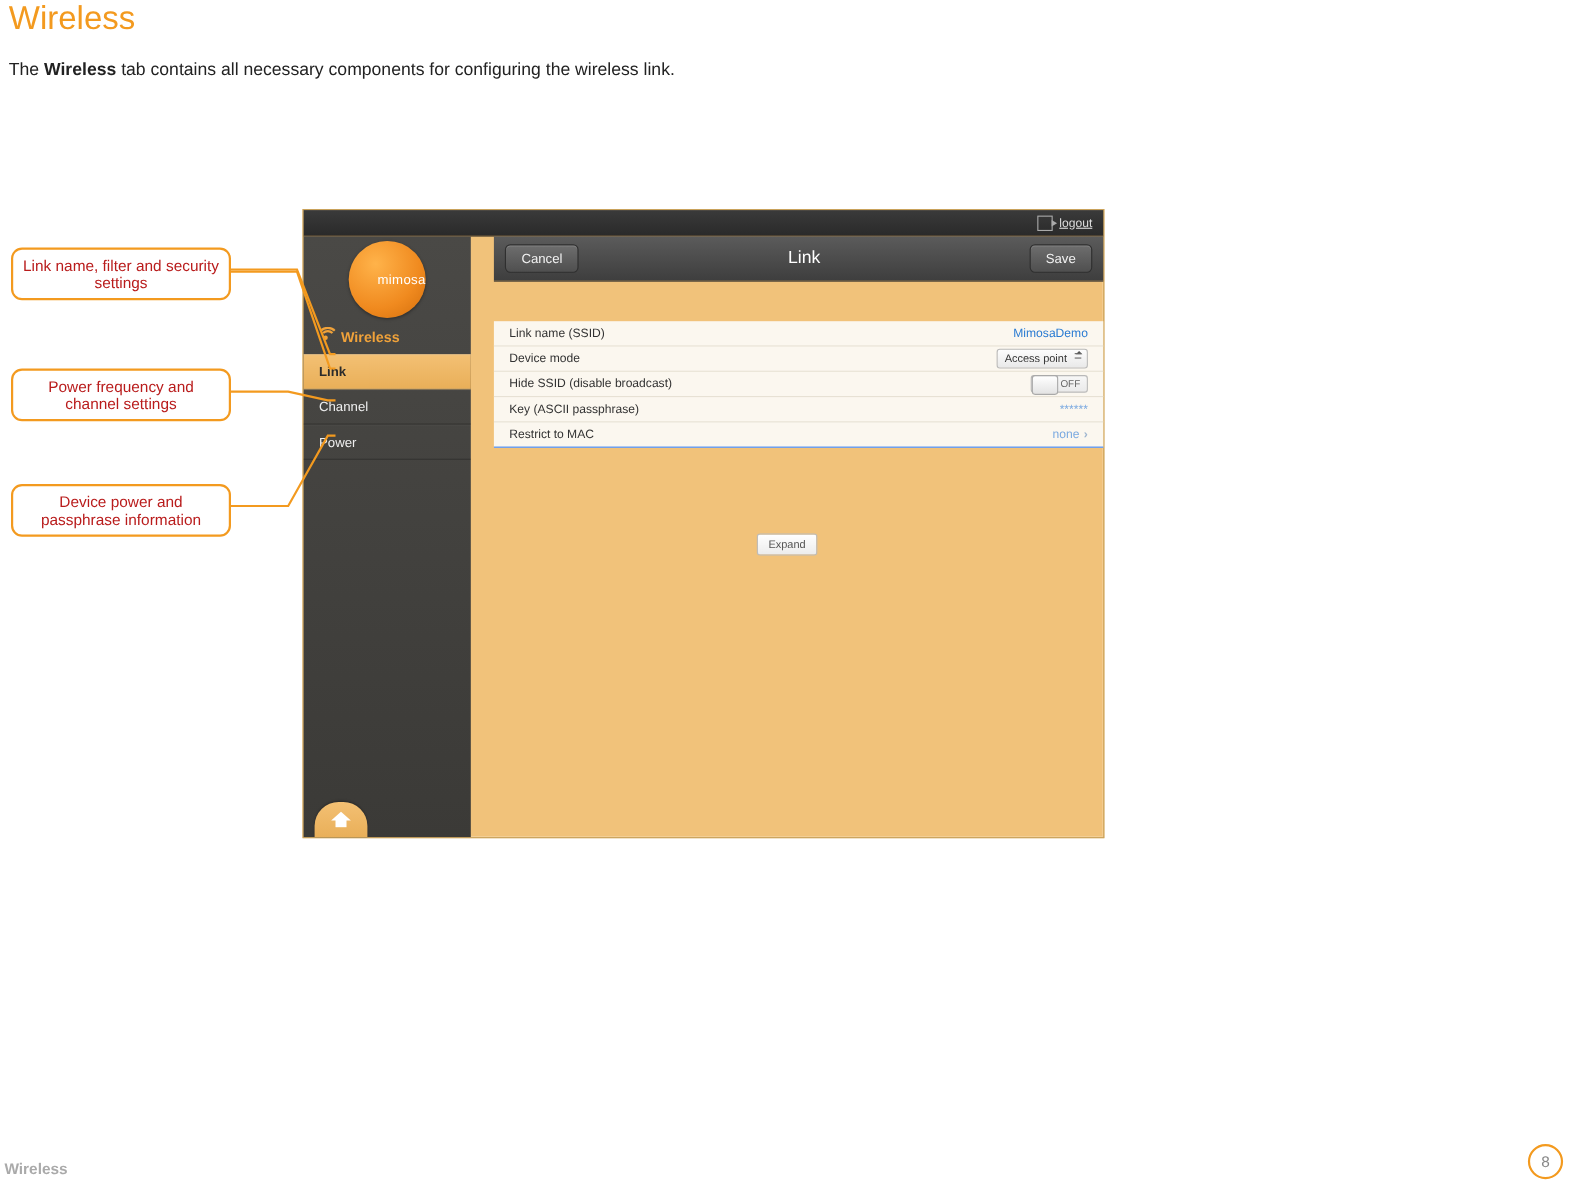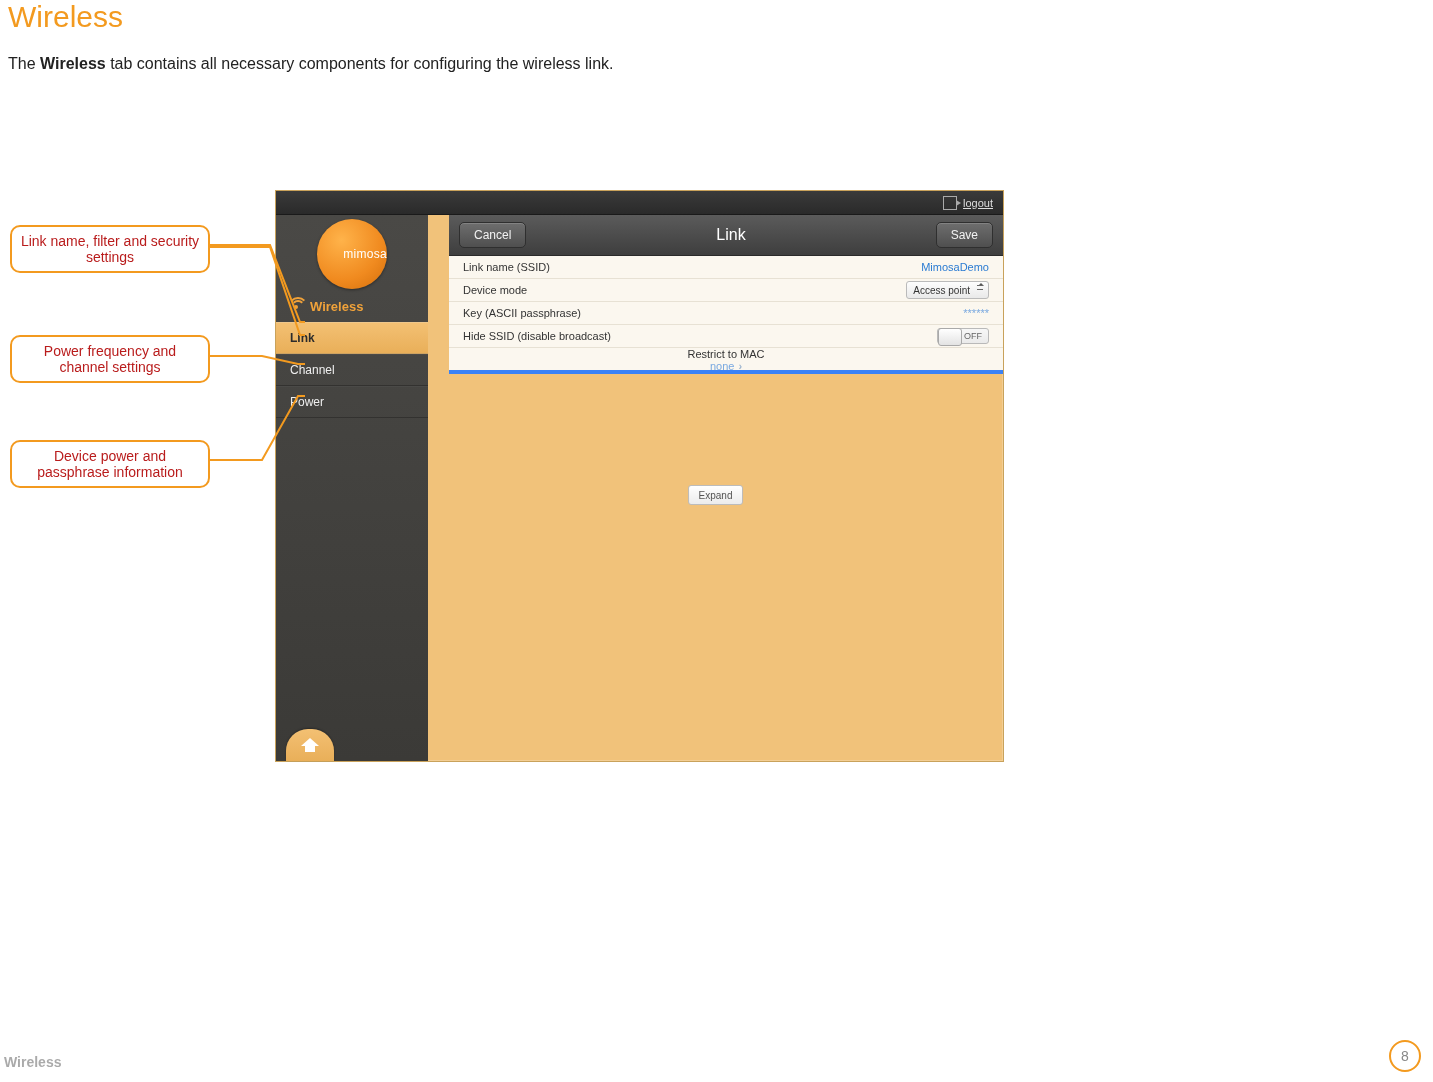--- a/index.html
+++ b/index.html
@@ -233,33 +233,34 @@
     align-items: center;
     cursor: pointer;
     box-shadow: inset 0 1px 0 rgba(255,255,255,0.15);
   }
   .hdr-title {
     font-size: 16px;
     color: #fff;
   }
   .settings-list {
     background: #fbf7ef;
-    border-bottom: 4px solid #3b82f6;
+    border-bottom: 1px solid #3b82f6;
+    margin-top: 36px;
   }
   .settings-row {
     display: flex;
     align-items: center;
     justify-content: space-between;
     height: 22px;
     padding: 0 14px;
     border-bottom: 1px solid #e7e1d4;
     font-size: 11px;
     color: #333;
   }
-  .settings-row:last-child { border-bottom: none; flex-direction: column; }
+  .settings-row:last-child { border-bottom: none; }
   .row-label { color: #333; }
   .row-value { color: #333; }
   .row-value.link-val {
     color: #2a7bd2;
     cursor: pointer;
   }
   .row-value.link-val.dim { color: #7aa9e0; }
   .select-like {
     height: 16px;
     font-size: 10px;
@@ -430,31 +431,31 @@
       <div class="settings-list">
         <div class="settings-row">
           <span class="row-label">Link name (SSID)</span>
           <span class="row-value link-val">MimosaDemo</span>
         </div>
         <div class="settings-row">
           <span class="row-label">Device mode</span>
           <span class="select-like">Access point</span>
         </div>
         <div class="settings-row">
-          <span class="row-label">Key (ASCII passphrase)</span>
-          <span class="row-value link-val dim">******</span>
-        </div>
-        <div class="settings-row">
           <span class="row-label">Hide SSID (disable broadcast)</span>
           <span class="toggle-off">
             <span class="knob"></span>
             <span>OFF</span>
           </span>
         </div>
         <div class="settings-row">
+          <span class="row-label">Key (ASCII passphrase)</span>
+          <span class="row-value link-val dim">******</span>
+        </div>
+        <div class="settings-row">
           <span class="row-label">Restrict to MAC</span>
           <span class="row-value link-val dim">
             <span>none</span><span class="chevron-r">›</span>
           </span>
         </div>
       </div>
 
       <div class="expand-btn">Expand</div>
     </div>
   </div>

